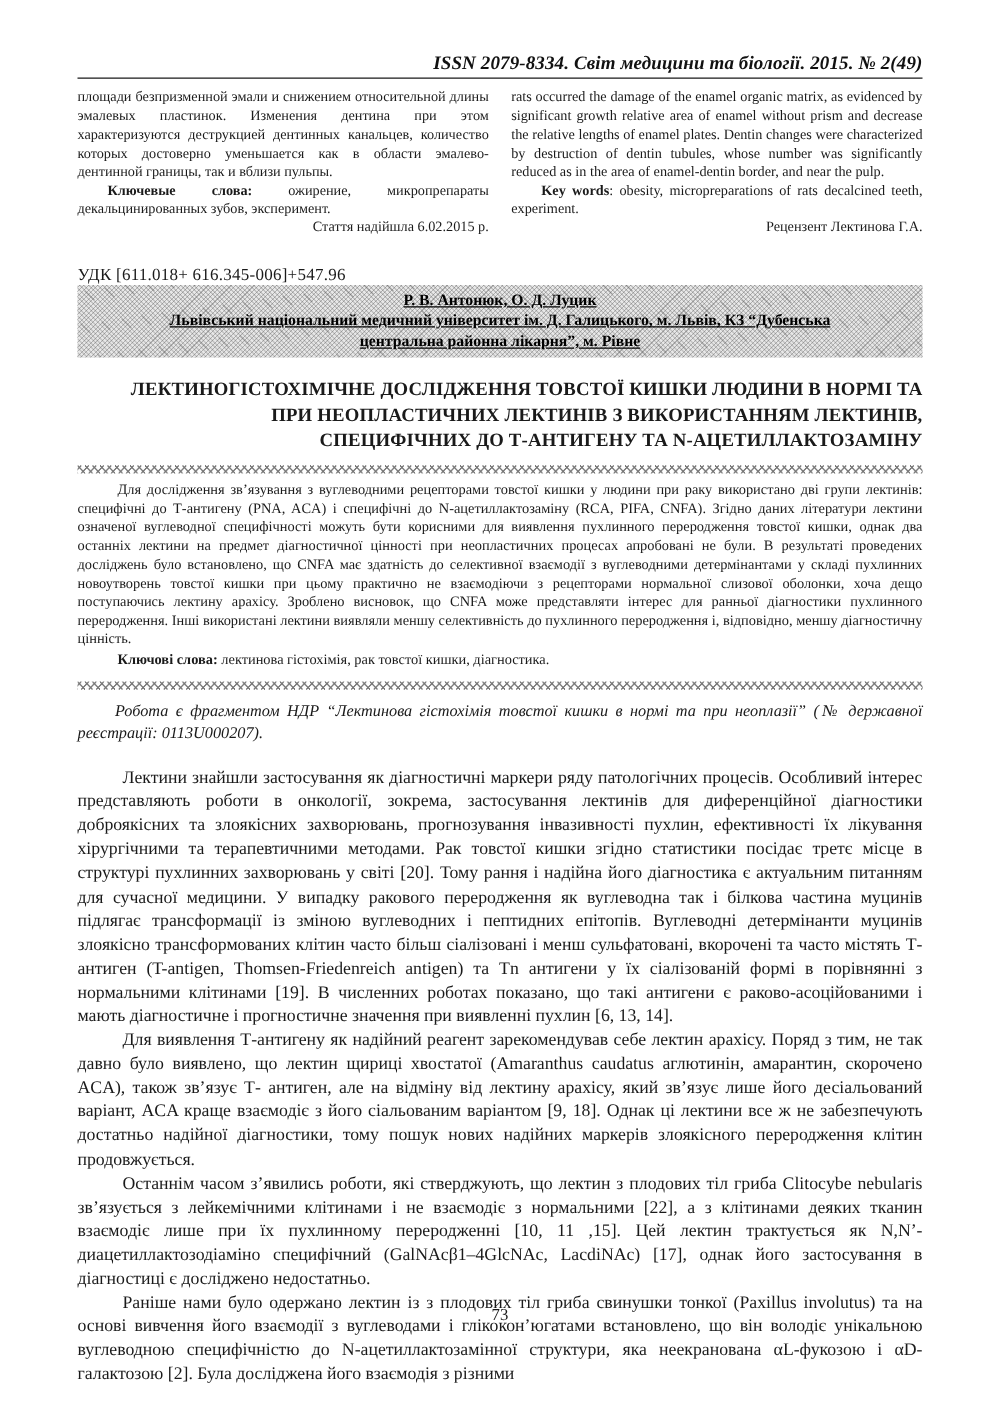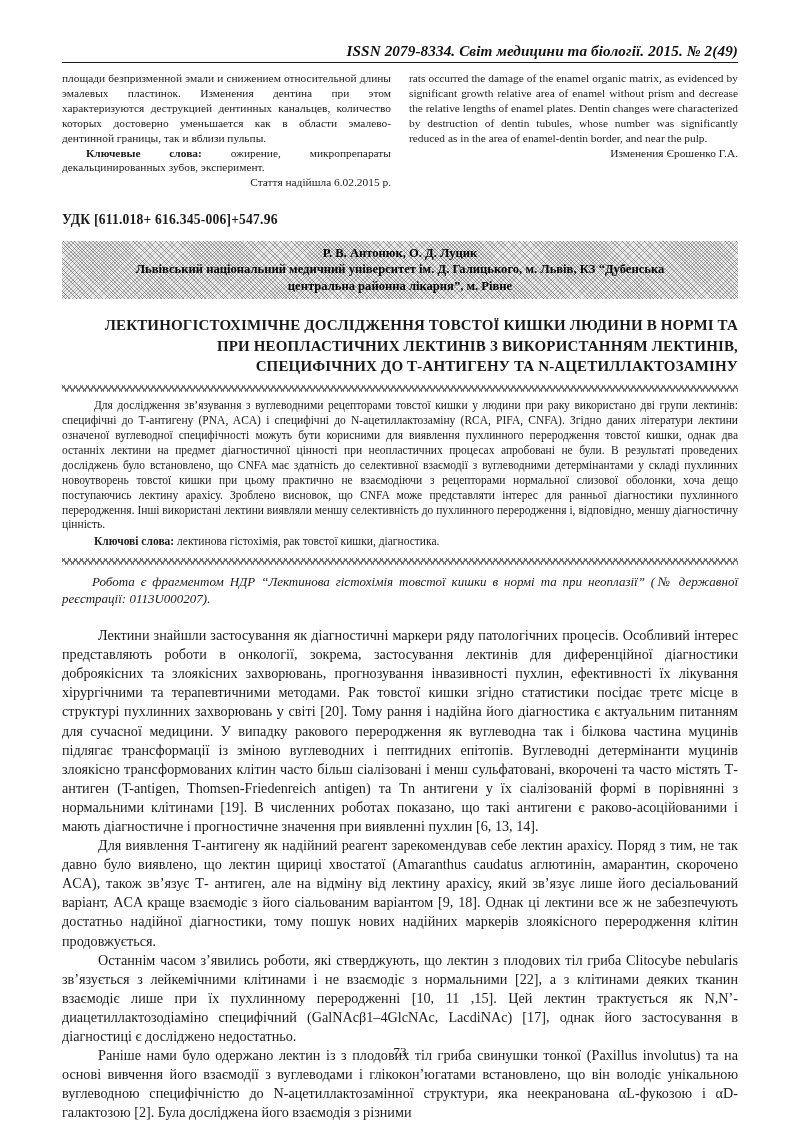--- a/index.html
+++ b/index.html
@@ -65,46 +65,46 @@
   }
   .kw { font-weight: bold; }
   .right-line {
     text-align: right;
     margin-top: 5px;
   }
 
   
   .udc {
     margin-top: 22px;
-    font-weight: bold;
+    font-weight: normal;
     font-size: 13.6px;
     letter-spacing: 0.2px;
   }
 
   
   .authors-band {
-    margin-top: 13px;
     padding: 4px 6px 5px 6px;
     text-align: center;
     font-weight: bold;
     font-size: 12.6px;
     line-height: 1.30;
     color: #000;
     background-color: #e8e8e8;
     background-image:
       repeating-linear-gradient(45deg,
         rgba(90,90,90,0.55) 0px,
         rgba(90,90,90,0.55) 0.6px,
         rgba(255,255,255,0) 0.6px,
         rgba(255,255,255,0) 2.6px),
       repeating-linear-gradient(-45deg,
         rgba(90,90,90,0.40) 0px,
         rgba(90,90,90,0.40) 0.6px,
         rgba(255,255,255,0) 0.6px,
         rgba(255,255,255,0) 2.6px);
+    text-decoration: underline;
   }
   .authors-band .line { display: block; }
 
   
   .title {
     margin-top: 16px;
     text-align: right;
     font-weight: bold;
     font-size: 15.0px;
     line-height: 1.36;
@@ -182,21 +182,22 @@
     <div class="runhead-rule"></div>
 
     <div class="cols">
       <div class="col">
         <p>площади безпризменной эмали и снижением относительной длины эмалевых пластинок. Изменения дентина при этом характеризуются деструкцией дентинных канальцев, количество которых достоверно уменьшается как в области эмалево-дентинной границы, так и вблизи пульпы.</p>
         <p class="ind"><span class="kw">Ключевые слова:</span><span> ожирение, микропрепараты декальцинированных зубов, эксперимент.</span></p>
         <p class="right-line">Стаття надійшла 6.02.2015 р.</p>
       </div>
       <div class="col">
         <p>rats occurred the damage of the enamel organic matrix, as evidenced by significant growth relative area of enamel without prism and decrease the relative lengths of enamel plates. Dentin changes were characterized by destruction of dentin tubules, whose number was significantly reduced as in the area of enamel-dentin border, and near the pulp.</p>
-        <p class="right-line">Изменения Єрошенко Г.А.</p>
+        <p class="ind"><span class="kw">Key words</span><span>: obesity, micropreparations of rats decalcined teeth, experiment.</span></p>
+        <p class="right-line">Рецензент Лектинова Г.А.</p>
       </div>
     </div>
 
     <div class="udc">УДК [611.018+ 616.345-006]+547.96</div>
 
     <div class="authors-band">
       <span class="line">Р. В. Антонюк, О. Д. Луцик</span>
       <span class="line">Львівський національний медичний університет ім. Д. Галицького, м. Львів, КЗ “Дубенська</span>
       <span class="line">центральна районна лікарня”, м. Рівне</span>
     </div>

